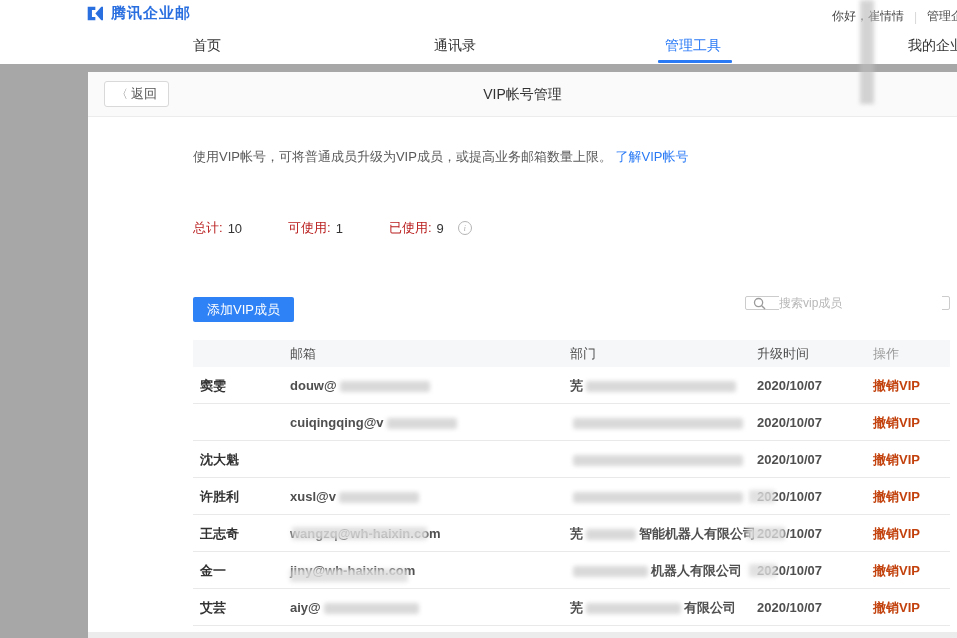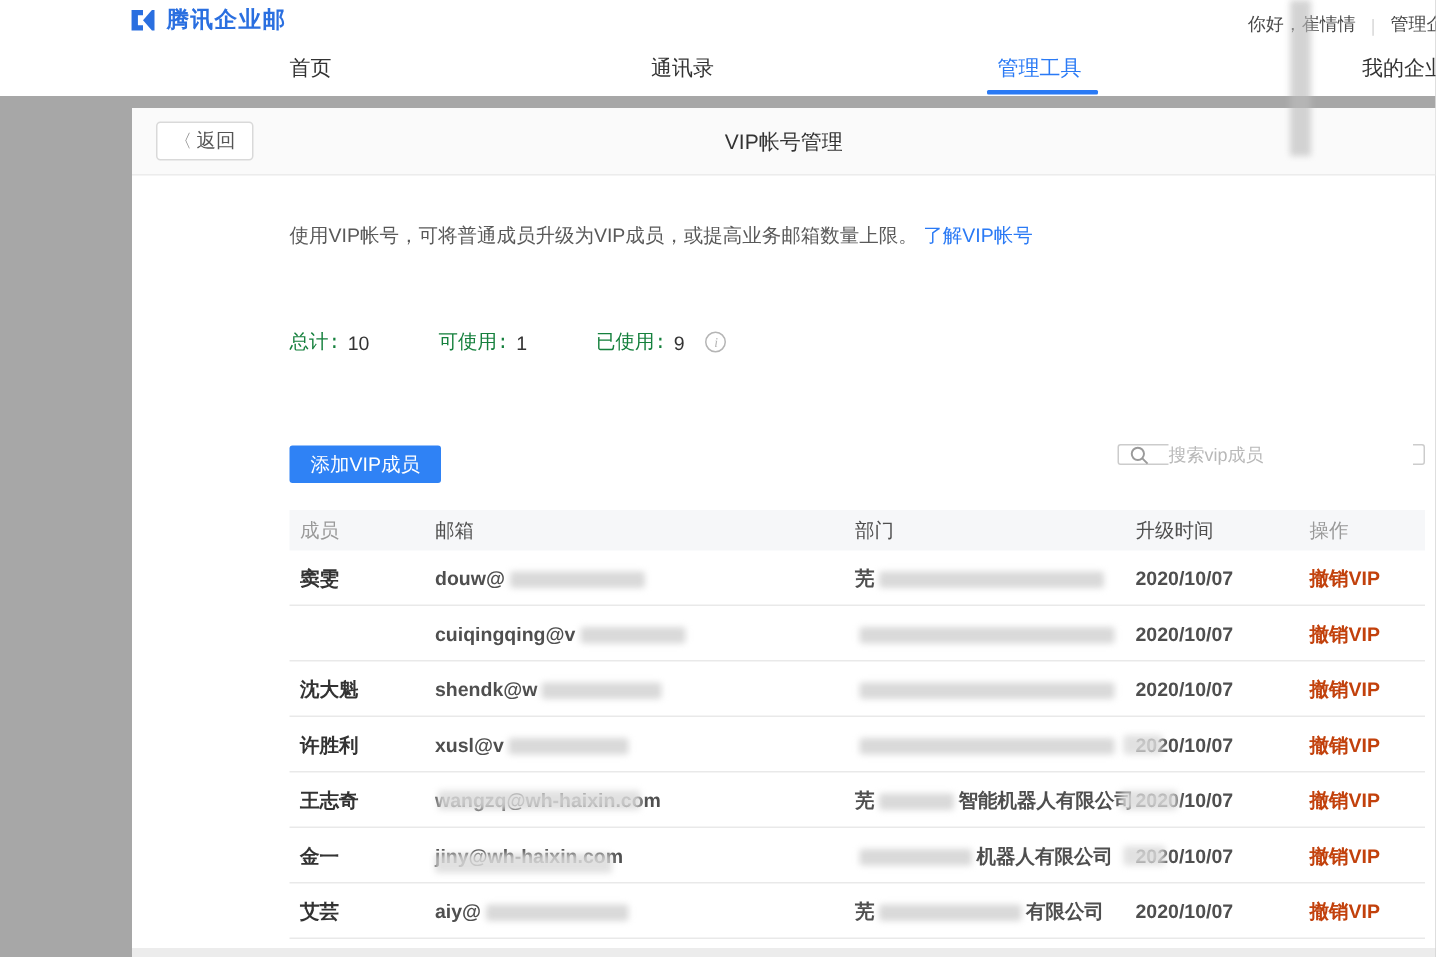--- a/index.html
+++ b/index.html
@@ -27,21 +27,21 @@
   .panel-head { position:absolute; left:0; top:0; width:100%; height:45px; background:#fafafa; border-bottom:1px solid #ececec; }
   .back-btn { position:absolute; left:16px; top:9px; height:26px; padding:0 11px; background:#fff; border:1px solid #d9d9d9; border-radius:3px; font-size:13px; color:#555; display:flex; align-items:center; gap:3px; cursor:pointer; }
   .back-chevron { font-size:12px; color:#888; }
   .panel-title { position:absolute; left:0; top:0; width:100%; height:45px; line-height:45px; text-align:center; font-size:14px; color:#333; }
 
   .desc { position:absolute; left:105px; top:76px; font-size:13px; color:#595959; }
   .desc a { color:#2a7af5; text-decoration:none; cursor:pointer; }
 
   .stats { position:absolute; left:105px; top:147px; display:flex; align-items:center; font-size:13px; color:#4a4a4a; }
   .stat { margin-right:46px; display:flex; align-items:center; }
-  .stat .lab { color:#15803d;font-family:Liberation Mono, monospace; }
+  .stat .lab { color:#b91c1c; }
   .stat .val { margin-left:5px; color:#333; }
   .info-icon { display:inline-flex; width:14px; height:14px; border:1px solid #b5b5b5; border-radius:50%; color:#b5b5b5; font-size:9px; align-items:center; justify-content:center; margin-left:-32px; font-style:italic; font-family:"Liberation Serif",serif; }
 
   .add-btn { position:absolute; left:105px; top:225px; height:25px; padding:0 14px; background:#2f82f5; color:#fff; border:none; border-radius:2px; font-size:13px; cursor:pointer; }
 
   .search-box { position:absolute; left:657px; top:224px; width:205px; height:14px; border:1px solid #ccc; border-radius:2px; background:#fff; display:flex; align-items:center; padding:0 7px; gap:13px; }
   .search-box input { border:none; outline:none; flex:1; font-size:12px; color:#333; font-family:inherit; }
   .search-box input::placeholder { color:#b8b8b8; }
 
   
@@ -132,21 +132,20 @@
           <circle cx="6" cy="6" r="4.4" fill="none" stroke="#9a9a9a" stroke-width="1.4"></circle>
           <line x1="9.4" y1="9.4" x2="13" y2="13" stroke="#9a9a9a" stroke-width="1.4"></line>
         </svg>
     </span>
     <input type="text" placeholder="搜索vip成员" style="">
   </div>
 
   <div class="table">
 
     <div class="thead">
-      <span class="cell c-name">成员</span>
       <span class="cell c-email">邮箱</span>
       <span class="cell c-dept">部门</span>
       <span class="cell c-time">升级时间</span>
       <span class="cell c-act">操作</span>
     </div>
 
     <div class="trow">
       <span class="cell c-name">窦雯</span>
       <span class="cell c-email"><span>douw@</span><span class="blob b90"></span></span>
       <span class="cell c-dept"><span>芜</span><span class="blob b150"></span><span></span></span>
@@ -156,21 +155,20 @@
 
     <div class="trow">
       <span class="cell c-email"><span>cuiqingqing@v</span><span class="blob b70"></span></span>
       <span class="cell c-dept"><span></span><span class="blob b170"></span><span></span></span>
       <span class="cell c-time">2020/10/07</span>
       <a class="cell c-act revoke">撤销VIP</a>
     </div>
 
     <div class="trow">
       <span class="cell c-name">沈大魁</span>
-      <span class="cell c-email"><span>shendk@w</span><span class="blob b80"></span></span>
       <span class="cell c-dept"><span></span><span class="blob b170"></span><span></span></span>
       <span class="cell c-time">2020/10/07</span>
       <a class="cell c-act revoke">撤销VIP</a>
     </div>
 
     <div class="trow">
       <span class="cell c-name">许胜利</span>
       <span class="cell c-email"><span>xusl@v</span><span class="blob b80"></span></span>
       <span class="cell c-dept"><span></span><span class="blob b170"></span><span></span></span>
       <span class="cell c-time"><span>2020/10/07</span><span class="smear" style="left:-8px; width:26px;"></span></span>

